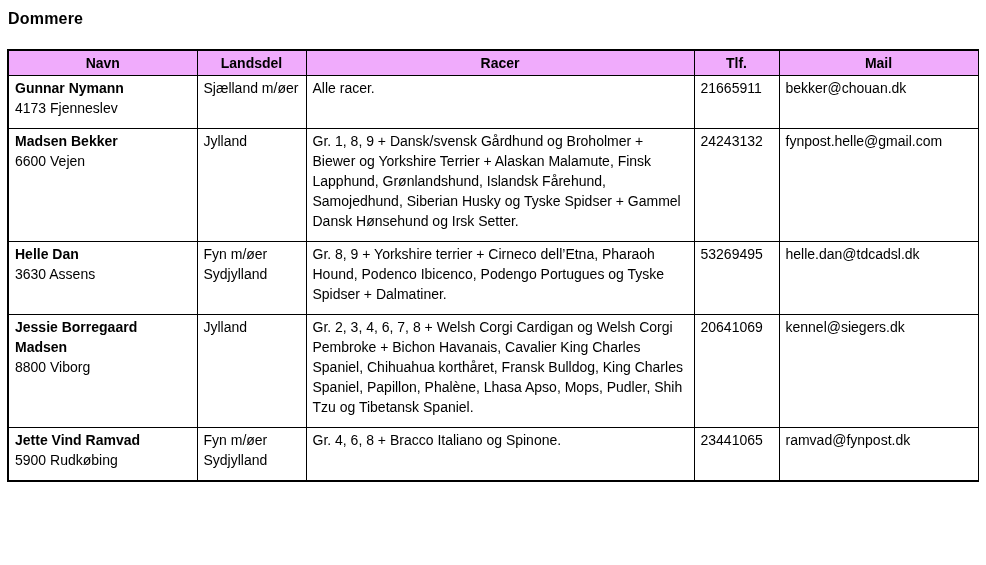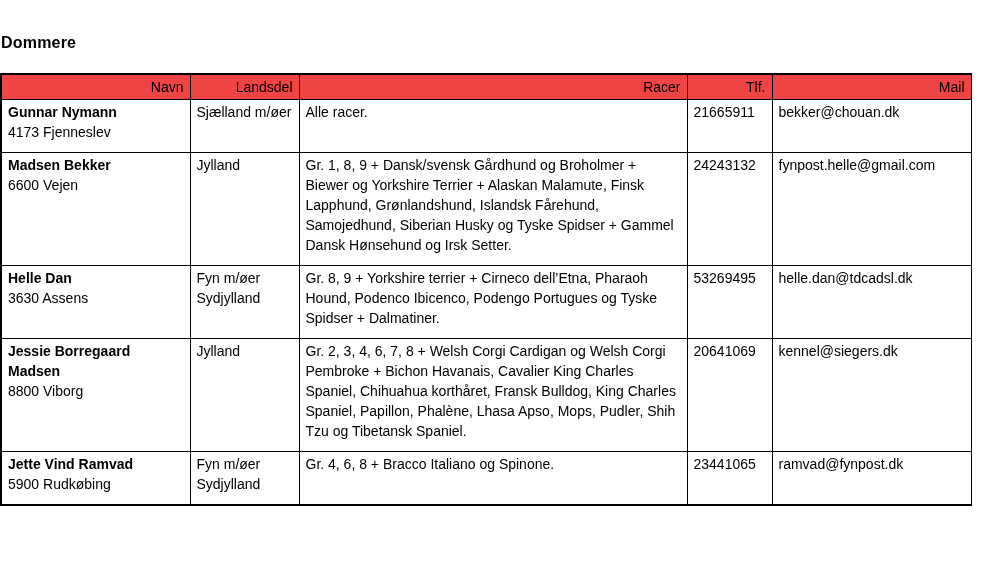--- a/index.html
+++ b/index.html
@@ -6,23 +6,22 @@
     margin: 0;
     padding: 0;
     background: #ffffff;
     font-family: "Liberation Sans", "DejaVu Sans", sans-serif;
     color: #000000;
   }
   .page {
     width: 986px;
     height: 528px;
     box-sizing: border-box;
-    padding: 8px 0;
+    padding: 8px 7px;
     overflow: hidden;
-    margin-top: 24px;
   }
   .doc-title {
     font-size: 16px;
     font-weight: bold;
     margin: 2px 0 21px 1px;
     letter-spacing: 0.2px;
   }
   table.judges {
     border-collapse: collapse;
     width: 970px;
@@ -30,23 +29,23 @@
     font-size: 14px;
     line-height: 20px;
   }
   table.judges, table.judges th, table.judges td {
     border: 1px solid #000000;
   }
   table.judges {
     border-width: 2px 1px 2px 2px;
   }
   table.judges th {
-    background: #ef4444;
-    text-align: right;
-    font-weight: normal;
+    background: #f0abfc;
+    text-align: center;
+    font-weight: bold;
     padding: 2px 6px;
     height: 20px;
   }
   table.judges td {
     vertical-align: top;
     padding: 2px 6px 10px 6px;
     word-wrap: break-word;
   }
   td .judge-name { font-weight: bold; }
   col.c-navn     { width: 189px; }

